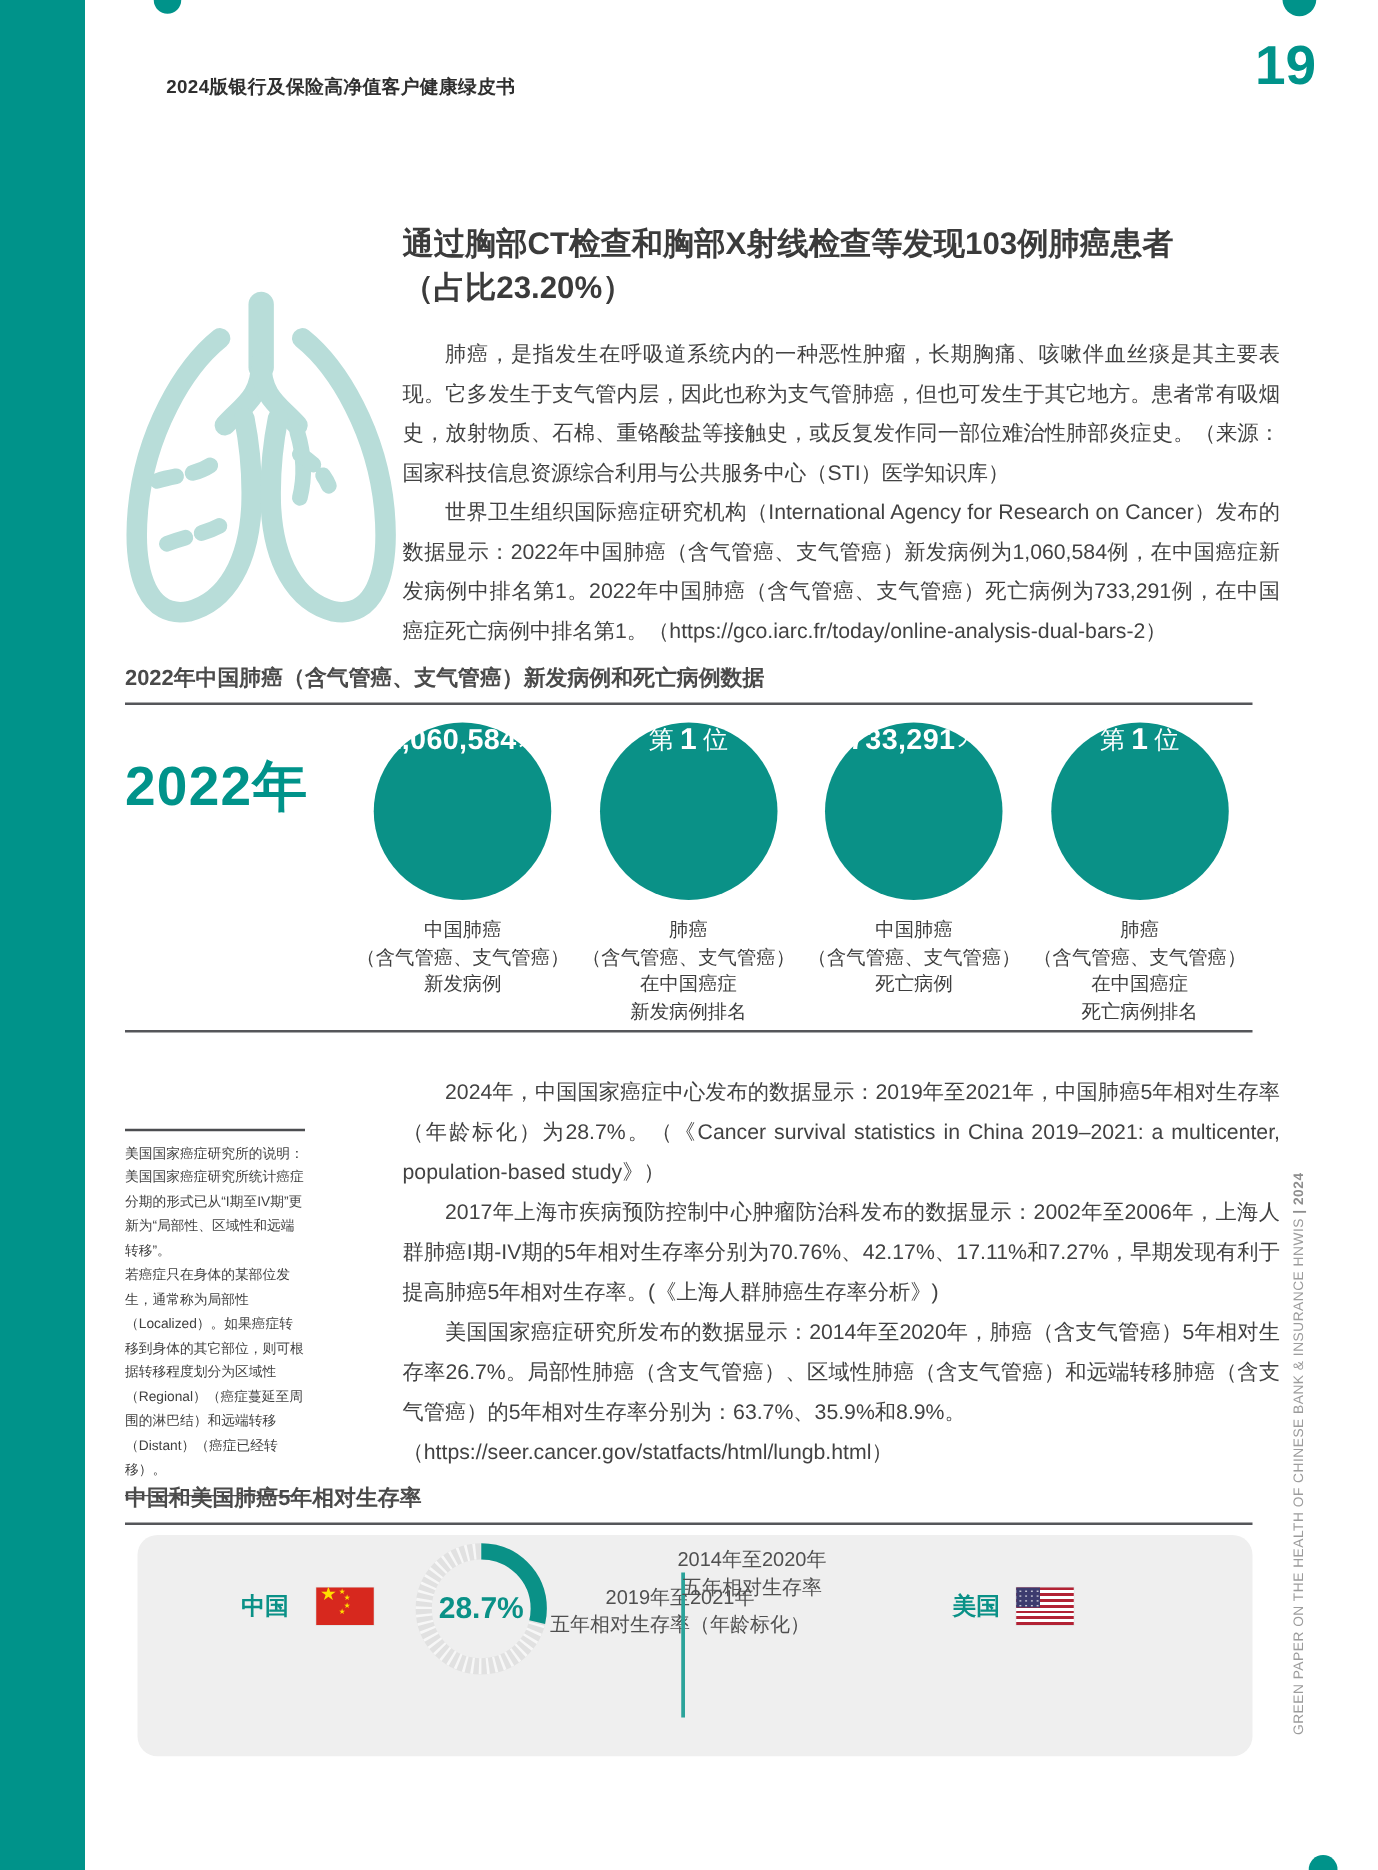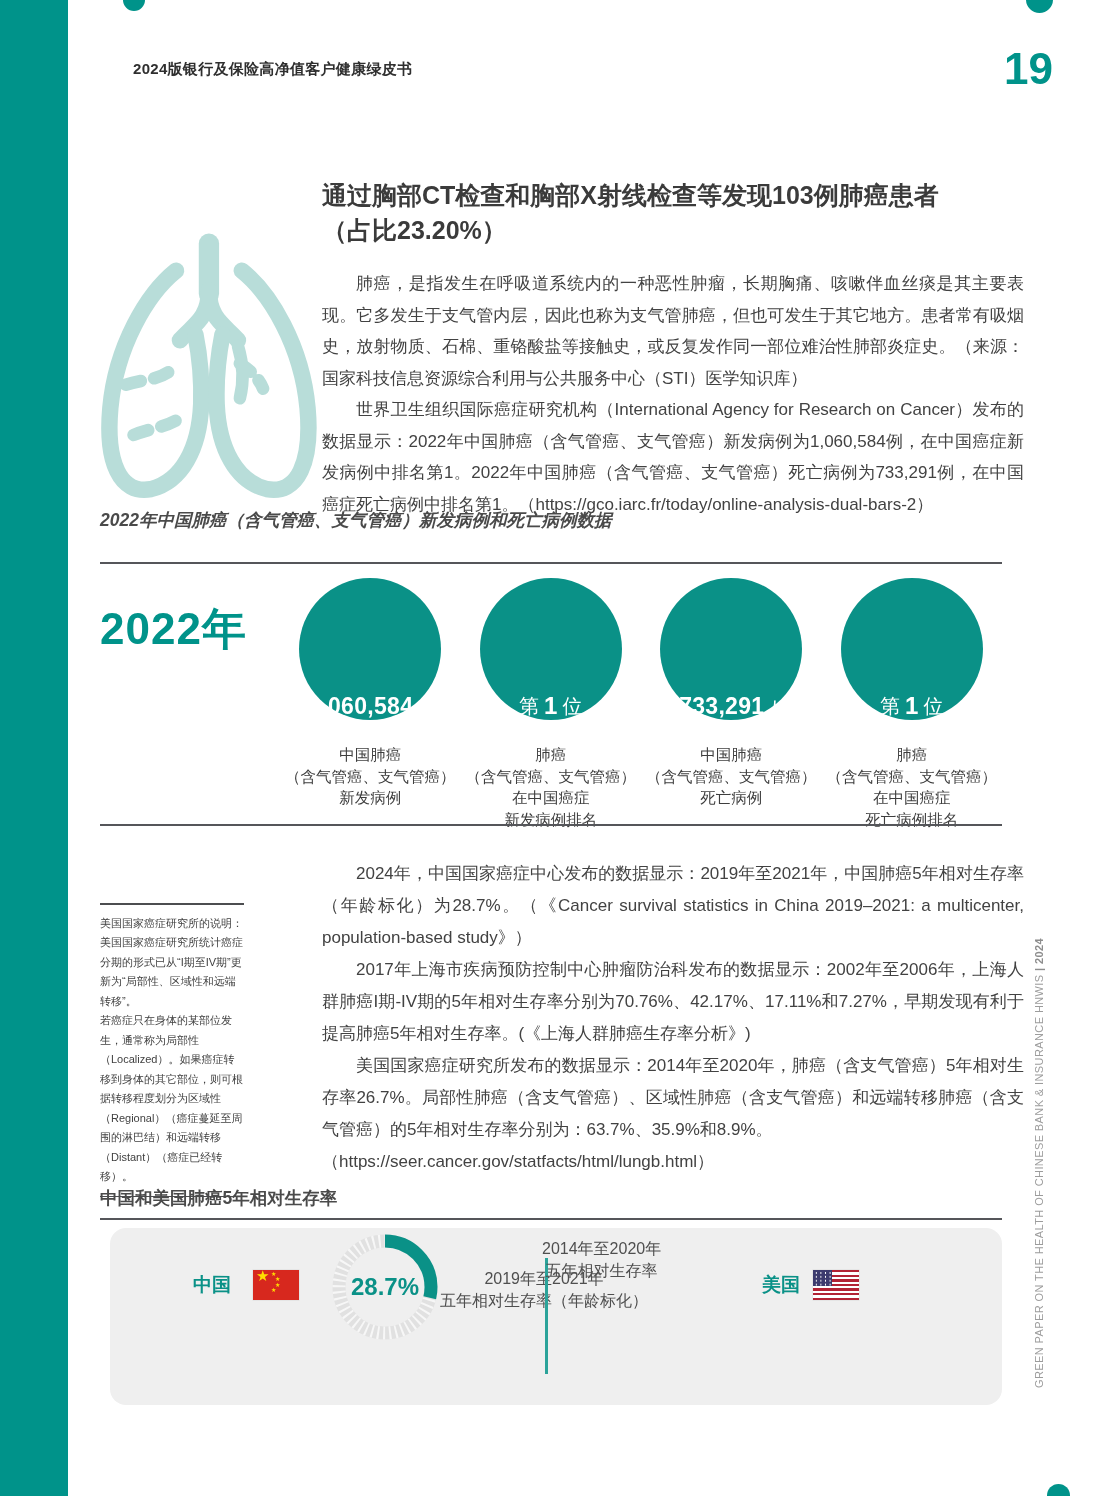--- a/index.html
+++ b/index.html
@@ -9,21 +9,21 @@
   }
   
   .side-bar{position:absolute;left:0;top:0;width:68px;height:1496px;background:#00938a;}
   .dot{position:absolute;border-radius:50%;background:#00938a;}
   .dot-tl{left:123px;top:-11px;width:22px;height:22px;}
   .dot-tr{left:1026px;top:-14px;width:27px;height:27px;}
   .dot-br{left:1047px;bottom:-11px;width:23px;height:23px;}
 
   
   .header-title{position:absolute;left:133px;top:60px;font-size:15px;font-weight:600;color:#2f2f2f;letter-spacing:.3px;}
-  .page-number{position:absolute;left:1004px;top:44px;font-size:44px;font-weight:700;color:#00938a;}
+  .page-number{position:absolute;left:1004px;top:28px;font-size:44px;font-weight:700;color:#00938a;}
 
   
   .lungs{position:absolute;left:62px;top:232px;z-index:0;}
 
   
   .article-title{position:absolute;left:322px;top:178px;width:700px;z-index:1;
     font-size:25px;line-height:35px;font-weight:700;color:#3b3b3b;}
   .body-block{position:absolute;z-index:1;width:702px;left:322px;
     font-size:17px;line-height:31.5px;color:#424242;text-align:justify;}
   .body-block p{margin:0;text-indent:2em;}
@@ -34,26 +34,26 @@
   .section-label{position:absolute;left:100px;font-size:17.5px;font-weight:600;color:#4a4a4a;z-index:1;}
   .rule{position:absolute;left:100px;width:902px;height:2px;background:#55565a;z-index:1;}
   .rule-thin{height:1.5px;}
 
   
   .stats-strip{position:absolute;left:100px;top:572px;width:902px;z-index:1;
     display:grid;grid-template-columns:180px 1fr 1fr 1fr 1fr;}
   .year-label{font-size:44px;font-weight:700;color:#00938a;margin-top:28px;letter-spacing:1px;}
   .stat-col{display:flex;flex-direction:column;align-items:center;}
   .stat-circle{width:142px;height:142px;border-radius:50%;background:#0a9187;margin-top:6px;
-    display:flex;align-items:flex-end;justify-content:center;color:#fff;}
+    display:flex;align-items:flex-start;justify-content:center;color:#fff;}
   .stat-value{font-size:23px;font-weight:700;letter-spacing:.3px;}
   .stat-unit{font-size:17px;font-weight:400;margin-left:2px;}
   .rank-pre,.rank-suf{font-size:20px;font-weight:400;}
   .rank-num{font-size:24px;font-weight:700;margin:0 5px;}
-  .stat-caption{margin-top:24px;font-size:15.5px;line-height:21.5px;color:#3e3e3e;text-align:center;}
+  .stat-caption{margin-top:14px;font-size:15.5px;line-height:21.5px;color:#3e3e3e;text-align:center;}
 
   
   .note{position:absolute;left:100px;top:903px;width:144px;z-index:1;}
   .note .note-rule{width:144px;height:1.5px;background:#4c4d50;}
   .note-text{font-size:11px;line-height:19.5px;color:#3f3f3f;margin:9px 0;}
   .note-text p{margin:0;}
 
   
   .survival-panel{position:absolute;left:110px;top:1228px;width:892px;height:177px;z-index:1;
     background:#efefef;border-radius:16px;}
@@ -112,21 +112,21 @@
   <div class="article-title">
     <div>通过胸部CT检查和胸部X射线检查等发现103例肺癌患者</div>
     <div>（占比23.20%）</div>
   </div>
 
   <div class="body-block block-1">
     <p>肺癌，是指发生在呼吸道系统内的一种恶性肿瘤，长期胸痛、咳嗽伴血丝痰是其主要表现。它多发生于支气管内层，因此也称为支气管肺癌，但也可发生于其它地方。患者常有吸烟史，放射物质、石棉、重铬酸盐等接触史，或反复发作同一部位难治性肺部炎症史。（来源：国家科技信息资源综合利用与公共服务中心（STI）医学知识库）</p>
     <p>世界卫生组织国际癌症研究机构（International Agency for Research on Cancer）发布的数据显示：2022年中国肺癌（含气管癌、支气管癌）新发病例为1,060,584例，在中国癌症新发病例中排名第1。2022年中国肺癌（含气管癌、支气管癌）死亡病例为733,291例，在中国癌症死亡病例中排名第1。（https://gco.iarc.fr/today/online-analysis-dual-bars-2）</p>
   </div>
 
-  <div class="section-label" style="top:508px;font-style:italic;">2022年中国肺癌（含气管癌、支气管癌）新发病例和死亡病例数据</div>
+  <div class="section-label" style="top:530px;">2022年中国肺癌（含气管癌、支气管癌）新发病例和死亡病例数据</div>
   <div class="rule" style="top:562px;"></div>
 
   <div class="stats-strip">
     <div class="year-label">2022年</div>
 
     <div class="stat-col">
       <div class="stat-circle">
         <span class="stat-value">1,060,584</span>
           <span class="stat-unit">人</span>
       </div>

